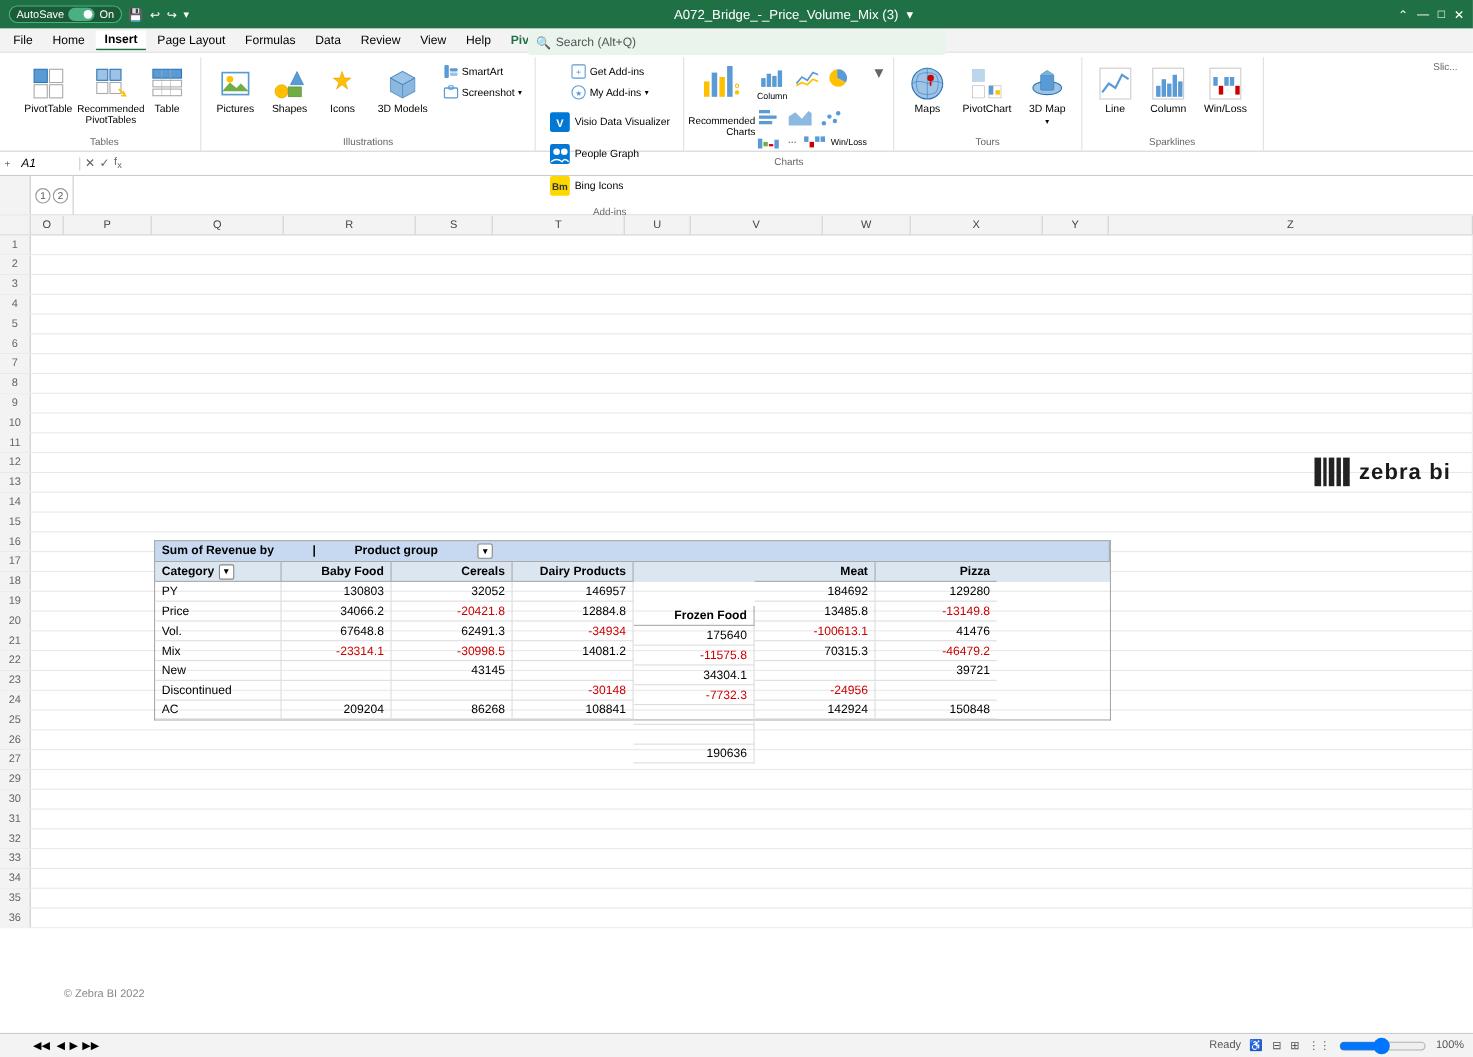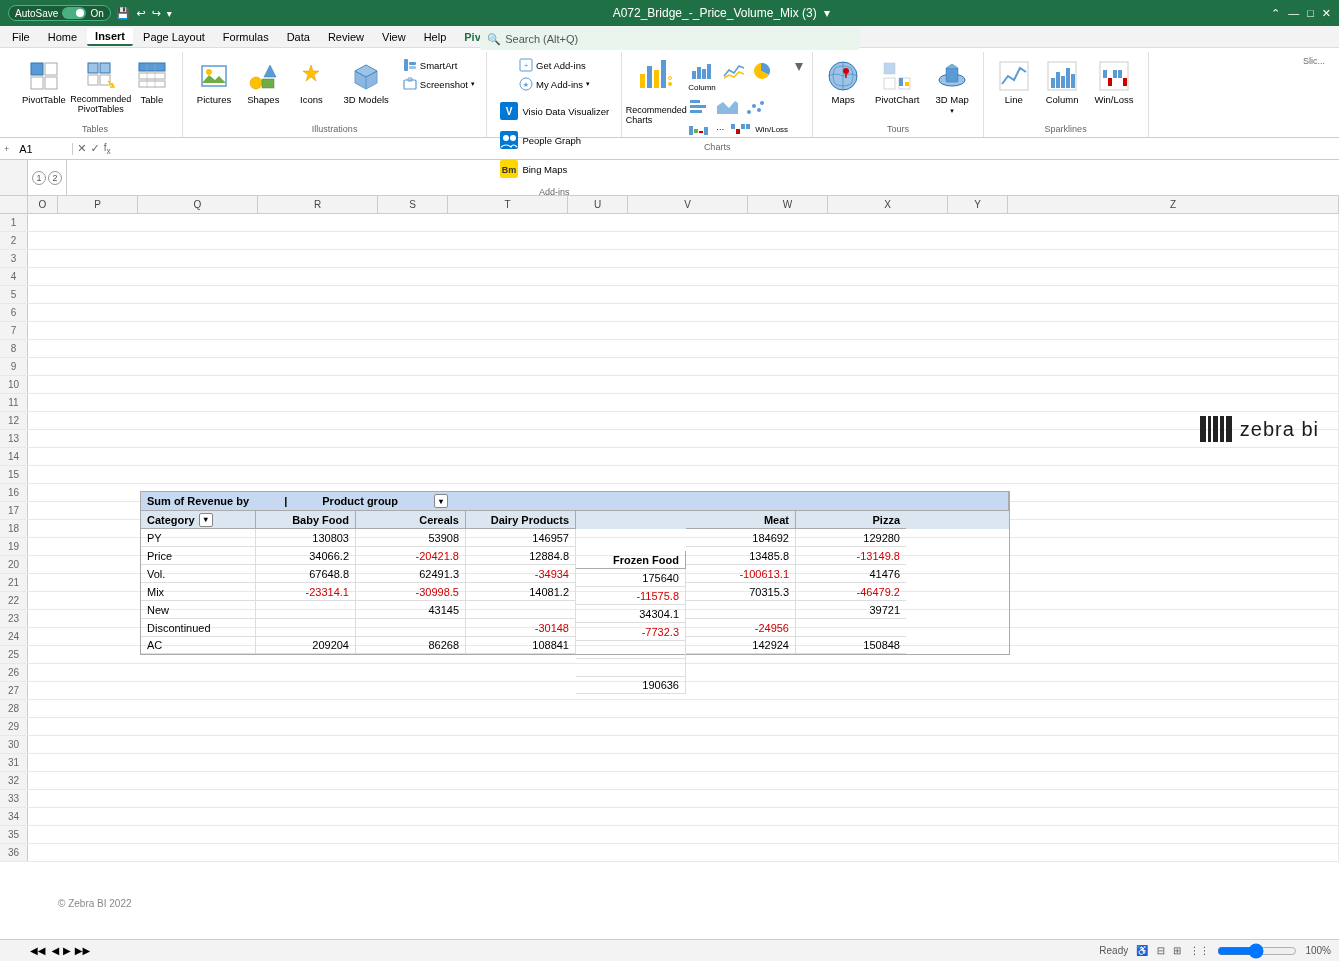--- a/index.html
+++ b/index.html
@@ -487,29 +487,29 @@
             <circle cx="14" cy="8" r="3" fill="white"></circle>
             <path d="M2 17 Q7 13 12 17 Q14 13 18 17" fill="none" stroke="white" stroke-width="1.2"></path>
           </svg>
         <span>People Graph</span>
       </div>
       <div class="ribbon-btn-small" style="height:28px; align-items:center;">
         <svg width="20" height="20" viewBox="0 0 20 20">
             <rect x="1" y="1" width="18" height="18" fill="#ffd700" rx="2"></rect>
             <text x="10" y="14" text-anchor="middle" font-size="9" fill="#333" font-weight="bold">Bm</text>
           </svg>
-        <span>Bing Maps</span>
+        <span>Bing Icons</span>
       </div>
     </div>
     <div class="ribbon-group-label">Add-ins</div>
   </div>
 
   <div class="ribbon-group">
     <div class="ribbon-buttons" style="align-items:flex-start;">
-      <div class="ribbon-btn-large" style="width:52px; font-size:9px; text-align:left;gap:17px;">
+      <div class="ribbon-btn-large" style="width:52px; font-size:9px; text-align:right;gap:17px;">
         <div style="width:32px; height:32px; display:flex; align-items:flex-end; gap:2px;">
           <div style="width:5px; background:#ffc000; height:14px;"></div>
           <div style="width:5px; background:#5b9bd5; height:22px;"></div>
           <div style="width:5px; background:#ffc000; height:18px;"></div>
           <div style="width:5px; background:#5b9bd5; height:28px;"></div>
           <div style="width:4px; display:flex; flex-direction:column; gap:2px; margin-bottom:2px;">
             <div style="width:4px; height:4px; border:1px solid #ffc000; border-radius:50%;"></div>
             <div style="width:4px; height:4px; background:#ffc000; border-radius:50%;"></div>
           </div>
         </div>
@@ -680,21 +680,21 @@
 
   <div class="ribbon-btn-large" style="min-width:30px; overflow:hidden;">
     <div style="font-size:9px; text-align:center; color:#666;">Slic...</div>
   </div>
 </div>
 
 <div class="formula-bar">
   <div class="formula-icons">
     <span style="cursor:pointer; font-size:9px;">+</span>
   </div>
-  <div class="cell-ref" style="cursor:pointer;">A1</div>
+  <div class="cell-ref" style="cursor:pointer;font-style:italic;">A1</div>
   <div class="formula-icons">
     <span style="cursor:pointer;">✕</span>
     <span style="cursor:pointer;">✓</span>
     <span style="cursor:pointer; font-size:10px;">f<sub>x</sub></span>
   </div>
   <div class="formula-input"></div>
 </div>
 
 <div style="height:36px; display:flex; border-bottom:1px solid #ccc; background:white;">
   <div style="width:28px; border-right:1px solid #ccc; background:#f3f3f3; flex-shrink:0;"></div>
@@ -833,24 +833,20 @@
       </div>
     <div class="grid-row">
         <div class="row-num">26</div>
         <div class="grid-cell" style="flex:1;"></div>
       </div>
     <div class="grid-row">
         <div class="row-num">27</div>
         <div class="grid-cell" style="flex:1;"></div>
       </div>
     <div class="grid-row">
-        <div class="row-num">28</div>
-        <div class="grid-cell" style="flex:1;"></div>
-      </div>
-    <div class="grid-row">
         <div class="row-num">29</div>
         <div class="grid-cell" style="flex:1;"></div>
       </div>
     <div class="grid-row">
         <div class="row-num">30</div>
         <div class="grid-cell" style="flex:1;"></div>
       </div>
     <div class="grid-row">
         <div class="row-num">31</div>
         <div class="grid-cell" style="flex:1;"></div>
@@ -879,21 +875,21 @@
 
 
   <div class="zebra-logo">
     <svg width="36" height="30" viewBox="0 0 36 30">
       <rect x="2" y="2" width="6" height="26" fill="#222"></rect>
       <rect x="10" y="2" width="3" height="26" fill="#222"></rect>
       <rect x="15" y="2" width="5" height="26" fill="#222"></rect>
       <rect x="22" y="2" width="4" height="26" fill="#222"></rect>
       <rect x="28" y="2" width="6" height="26" fill="#222"></rect>
     </svg>
-    <span style="font-size:20px; font-weight:normal; letter-spacing:1px;">zebra bi</span>
+    <span style="font-size:20px; font-weight:bold; letter-spacing:1px;">zebra bi</span>
   </div>
 
   <div class="data-table-wrapper">
 
     <div class="pivot-header-row">
       <div class="pivot-header-cell" style="flex:1;gap:32px;">
         <span>Sum of Revenue by</span>
         <span>&nbsp;|&nbsp;</span>
         <span>Product group</span>
         <div class="filter-btn">▾</div>
@@ -921,21 +917,21 @@
         <span>Meat</span>
       </div>
       <div class="pivot-col-cell pw-pi" style="border-right:none;">
         <span>Pizza</span>
       </div>
     </div>
 
     <div class="pivot-data-row">
       <div class="pivot-data-cell left pw-cat">PY</div>
       <div class="pivot-data-cell pw-bf">130803</div>
-      <div class="pivot-data-cell pw-ce">53908</div>
+      <div class="pivot-data-cell pw-ce">32052</div>
       <div class="pivot-data-cell pw-dp">146957</div>
       <div class="pivot-data-cell pw-ff">175640</div>
       <div class="pivot-data-cell pw-me">184692</div>
       <div class="pivot-data-cell pw-pi" style="border-right:none;">129280</div>
     </div>
 
     <div class="pivot-data-row">
       <div class="pivot-data-cell left pw-cat">Price</div>
       <div class="pivot-data-cell pw-bf">34066.2</div>
       <div class="pivot-data-cell pw-ce red">-20421.8</div>

